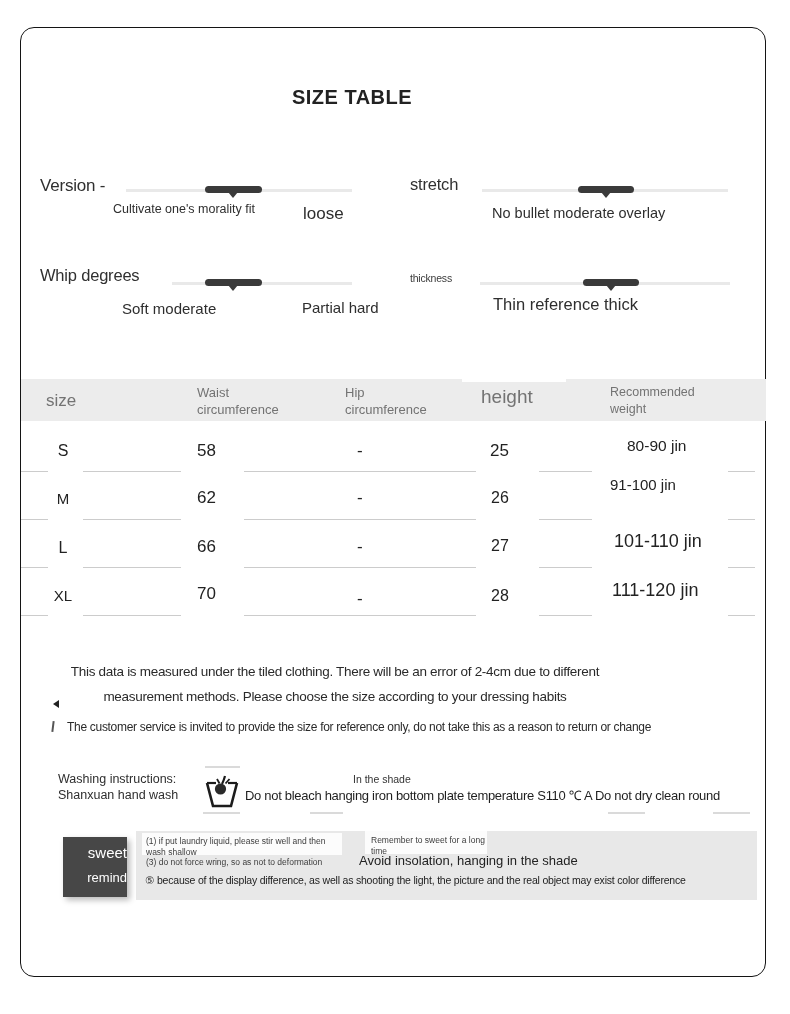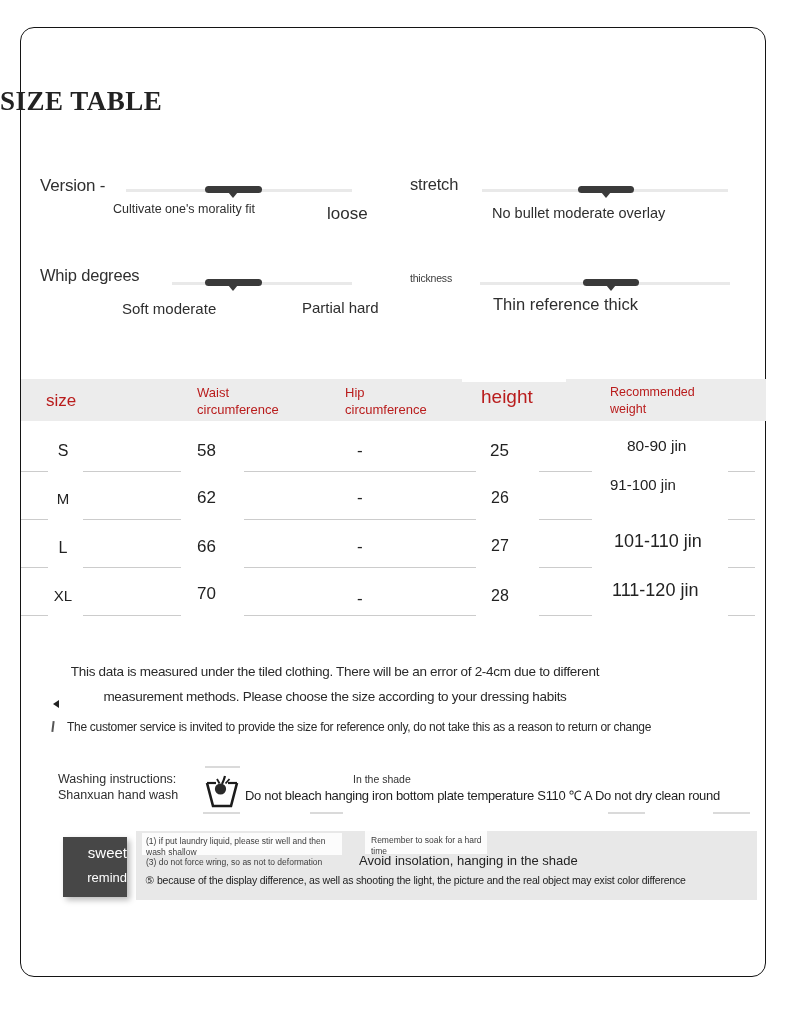--- a/index.html
+++ b/index.html
@@ -1,28 +1,28 @@
 <!DOCTYPE html>
 <html><head>
 <meta charset="utf-8">
 <style>
   html,body{margin:0;padding:0;background:#fff;}
   .screen{position:relative;width:790px;height:1014px;background:#fff;overflow:hidden;
           font-family:"Liberation Sans",sans-serif;color:#2b2b2b;}
   .abs{position:absolute;}
   .frame{left:20px;top:27px;width:744px;height:948px;border:1.5px solid #141414;border-radius:14px;}
-  .title{left:0;top:86px;width:704px;text-align:left;font-size:27px;font-weight:bold;letter-spacing:.5px;color:#222;font-family:Liberation Serif, serif;}
+  .title{left:0;top:86px;width:704px;text-align:center;font-size:20px;font-weight:bold;letter-spacing:.5px;color:#222;}
   .spec-label{font-size:17px;color:#303030;letter-spacing:-.2px;}
   .spec-label.small{font-size:10.5px;color:#3a3a3a;}
   .track{height:2.5px;background:#e9e9e9;}
   .thumb{height:7px;border-radius:4px;background:#3a3a3a;}
   .thumb-arrow{width:0;height:0;border-left:5px solid transparent;border-right:5px solid transparent;border-top:6px solid #3a3a3a;}
   .opt{color:#2e2e2e;}
   .hdr-band{left:21px;top:379px;width:745px;height:42px;}
-  .hdr-cell{color:#b91c1c;}
+  .hdr-cell{color:#737373;}
   .cell{color:#222;}
   .sep i{position:absolute;top:0;height:1px;background:#cccccc;}
   .note{color:#2a2a2a;text-align:center;}
   .tri-left{width:0;height:0;border-top:4px solid transparent;border-bottom:4px solid transparent;border-right:6px solid #222;}
   .tick{width:1.5px;height:11px;background:#555;transform:rotate(7deg);}
   .remnant{height:2px;background:#dadada;}
   .badge{background:#474747;color:#fff;box-shadow:3px 3px 6px rgba(0,0,0,.28);
          display:flex;flex-direction:column;align-items:flex-end;}
   .panel{background:#e8e8e8;}
   .tip-small{font-size:8.5px;line-height:10.5px;color:#3c3c3c;}
@@ -35,21 +35,21 @@
 
   <div class="abs frame"></div>
 
   <div class="abs title">SIZE TABLE</div>
 
   <div class="abs spec-label" style="left:40px;top:176px;">Version -</div>
   <div class="abs track" style="left:126px;top:189px;width:226px;"></div>
   <div class="abs thumb" style="left:205px;top:186px;width:57px;"></div>
   <div class="abs thumb-arrow" style="left:228px;top:192px;"></div>
   <div class="abs opt" style="left:113px;top:200px;width:152px;font-size:12.5px;line-height:18px;">Cultivate one's morality fit</div>
-  <div class="abs opt" style="left:303px;top:204px;font-size:17px;margin-left:24px;">loose</div>
+  <div class="abs opt" style="left:303px;top:204px;font-size:17px;">loose</div>
 
   <div class="abs spec-label" style="left:410px;top:175px;font-size:16.5px;">stretch</div>
   <div class="abs track" style="left:482px;top:189px;width:246px;"></div>
   <div class="abs thumb" style="left:578px;top:186px;width:56px;"></div>
   <div class="abs thumb-arrow" style="left:601px;top:192px;"></div>
   <div class="abs opt" style="left:492px;top:205px;font-size:14.5px;">No bullet moderate overlay</div>
 
   <div class="abs spec-label" style="left:40px;top:266px;font-size:16.5px;">Whip degrees</div>
   <div class="abs track" style="left:172px;top:282px;width:180px;"></div>
   <div class="abs thumb" style="left:205px;top:279px;width:57px;"></div>
@@ -165,18 +165,18 @@
     <div style="font-size:13px;margin-top:9px;">remind</div>
   </div>
 
   <div class="abs" style="left:142px;top:833px;width:200px;height:22px;background:rgba(255,255,255,.85);"></div>
   <div class="abs tip-small" style="left:146px;top:836px;width:200px;">
     <div>(1) if put laundry liquid, please stir well and then wash shallow</div>
     <div>(3) do not force wring, so as not to deformation</div>
   </div>
 
   <div class="abs" style="left:365px;top:831px;width:122px;height:23px;background:rgba(255,255,255,.85);"></div>
-  <div class="abs tip-small" style="left:371px;top:835px;width:118px;">Remember to soak for a hard time</div>
+  <div class="abs tip-small" style="left:371px;top:835px;width:118px;">Remember to sweet for a long time</div>
 
   <div class="abs" style="left:359px;top:853px;font-size:13px;color:#222;">Avoid insolation, hanging in the shade</div>
   <div class="abs nowrap" style="left:145px;top:874px;font-size:10.5px;letter-spacing:-0.2px;color:#222;">⑤ because of the display difference, as well as shooting the light, the picture and the real object may exist color difference</div>
 
 </div>
 
 </body></html>

